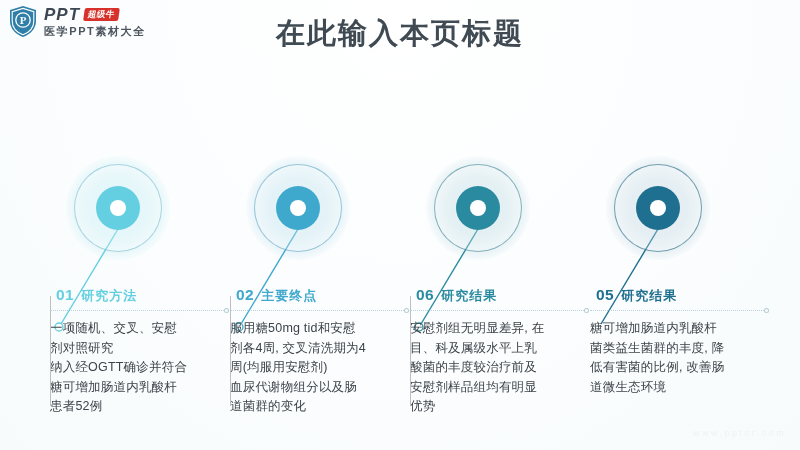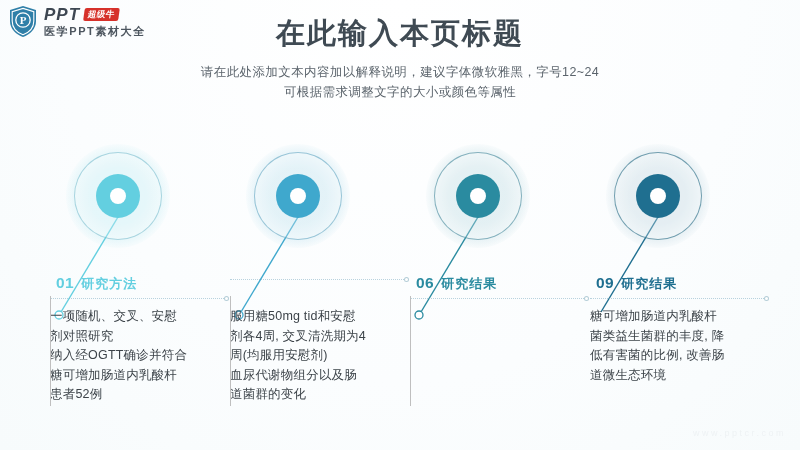--- a/index.html
+++ b/index.html
@@ -23,21 +23,21 @@
   .logo-sub{font-size:11px;color:#4d565f;letter-spacing:1.6px;margin-top:3px;font-weight:bold;}
 
   
   .page-title{position:absolute;left:0;right:0;top:14px;text-align:center;
       font-size:29px;font-weight:bold;color:#3f4a53;letter-spacing:2px;}
   .sub-wrap{position:absolute;left:0;right:0;top:62px;text-align:center;}
   .sub-line{font-size:12.5px;color:#5b646c;line-height:20px;letter-spacing:.4px;}
 
   
   .cols{position:absolute;left:0;top:140px;width:800px;height:290px;}
-  .col{position:absolute;width:185px;top:4px;height:290px;}
+  .col{position:absolute;width:185px;top:16px;height:290px;}
 
   
   .circ{position:absolute;left:18px;top:0;width:104px;height:104px;}
   .glow{position:absolute;inset:0;border-radius:50%;}
   .ring{position:absolute;left:8px;top:8px;width:88px;height:88px;border-radius:50%;
         border:1px solid rgba(70,120,140,.55);box-sizing:border-box;background:rgba(255,255,255,.25);}
   .donut{position:absolute;left:30px;top:30px;width:44px;height:44px;border-radius:50%;
          box-sizing:border-box;}
   .donut:after{content:"";position:absolute;left:50%;top:50%;width:16px;height:16px;
          margin:-8px 0 0 -8px;border-radius:50%;background:#ffffff;}
@@ -81,24 +81,20 @@
     <div class="logo-text">
       <div class="logo-row1">
         <span class="ppt-word">PPT</span>
         <span class="badge">超级牛</span>
       </div>
       <div class="logo-sub">医学PPT素材大全</div>
     </div>
   </div>
 
   <div class="page-title">在此输入本页标题</div>
-  <div class="sub-wrap">
-    <div class="sub-line">请在此处添加文本内容加以解释说明，建议字体微软雅黑，字号12~24</div>
-    <div class="sub-line">可根据需求调整文字的大小或颜色等属性</div>
-  </div>
 
   <div class="cols">
 
     <div class="col" style="left:48px">
       <div class="conn">
         <svg width="110" height="120" viewBox="0 0 110 120">
           <line x1="73" y1="8" x2="13" y2="108" stroke="#63cfe0" stroke-width="1.4"></line>
           <circle cx="11" cy="111" r="4" fill="#ffffff" stroke="#63cfe0" stroke-width="1.3"></circle>
         </svg>
       </div>
@@ -129,20 +125,24 @@
           <line x1="73" y1="8" x2="13" y2="108" stroke="#3fa8cd" stroke-width="1.4"></line>
           <circle cx="11" cy="111" r="4" fill="#ffffff" stroke="#3fa8cd" stroke-width="1.3"></circle>
         </svg>
       </div>
       <div class="circ">
         <div class="glow" style="background:radial-gradient(circle,rgba(63,168,205,.18) 38%,rgba(63,168,205,.09) 62%,rgba(255,255,255,0) 74%)"></div>
         <div class="ring" style="border-color:rgba(80,155,185,.55)"></div>
         <div class="donut" style="background:#3fa8cd"></div>
       </div>
       <div class="head">
+        <div class="head-line">
+          <span class="num" style="color:#3fa8cd">02</span>
+          <span class="htext" style="color:#3fa8cd">主要终点</span>
+        </div>
         <div class="dots">
             <span class="dots-end"></span>
           </div>
       </div>
       <div class="body-txt">服用糖50mg tid和安慰
 剂各4周, 交叉清洗期为4
 周(均服用安慰剂)
 血尿代谢物组分以及肠
 道菌群的变化</div>
     </div>
@@ -161,36 +161,41 @@
       </div>
       <div class="head">
         <div class="head-line">
           <span class="num" style="color:#2a8ba0">06</span>
           <span class="htext" style="color:#2a8ba0">研究结果</span>
         </div>
         <div class="dots">
             <span class="dots-end"></span>
           </div>
       </div>
+      <div class="body-txt">安慰剂组无明显差异, 在
+目、科及属级水平上乳
+酸菌的丰度较治疗前及
+安慰剂样品组均有明显
+优势</div>
     </div>
 
     <div class="col" style="left:588px">
       <div class="conn">
         <svg width="110" height="120" viewBox="0 0 110 120">
           <line x1="73" y1="8" x2="13" y2="108" stroke="#1f6f90" stroke-width="1.4"></line>
         </svg>
       </div>
       <div class="circ">
         <div class="glow" style="background:radial-gradient(circle,rgba(31,111,144,.14) 38%,rgba(31,111,144,.07) 62%,rgba(255,255,255,0) 74%)"></div>
         <div class="ring" style="border-color:rgba(45,110,135,.65)"></div>
         <div class="donut" style="background:#1f6f90"></div>
       </div>
       <div class="head">
         <div class="head-line">
-          <span class="num" style="color:#1f6f90">09</span>
+          <span class="num" style="color:#1f6f90">05</span>
           <span class="htext" style="color:#1f6f90">研究结果</span>
         </div>
         <div class="dots">
             <span class="dots-end"></span>
           </div>
       </div>
       <div class="body-txt">糖可增加肠道内乳酸杆
 菌类益生菌群的丰度, 降
 低有害菌的比例, 改善肠
 道微生态环境</div>

